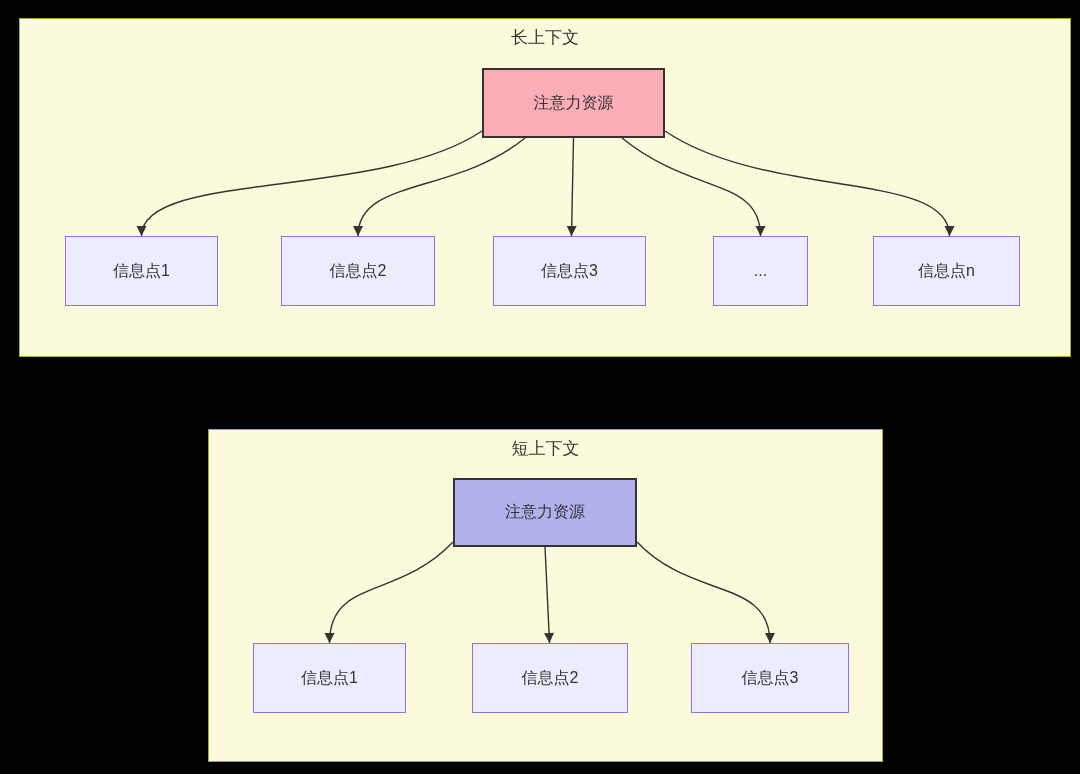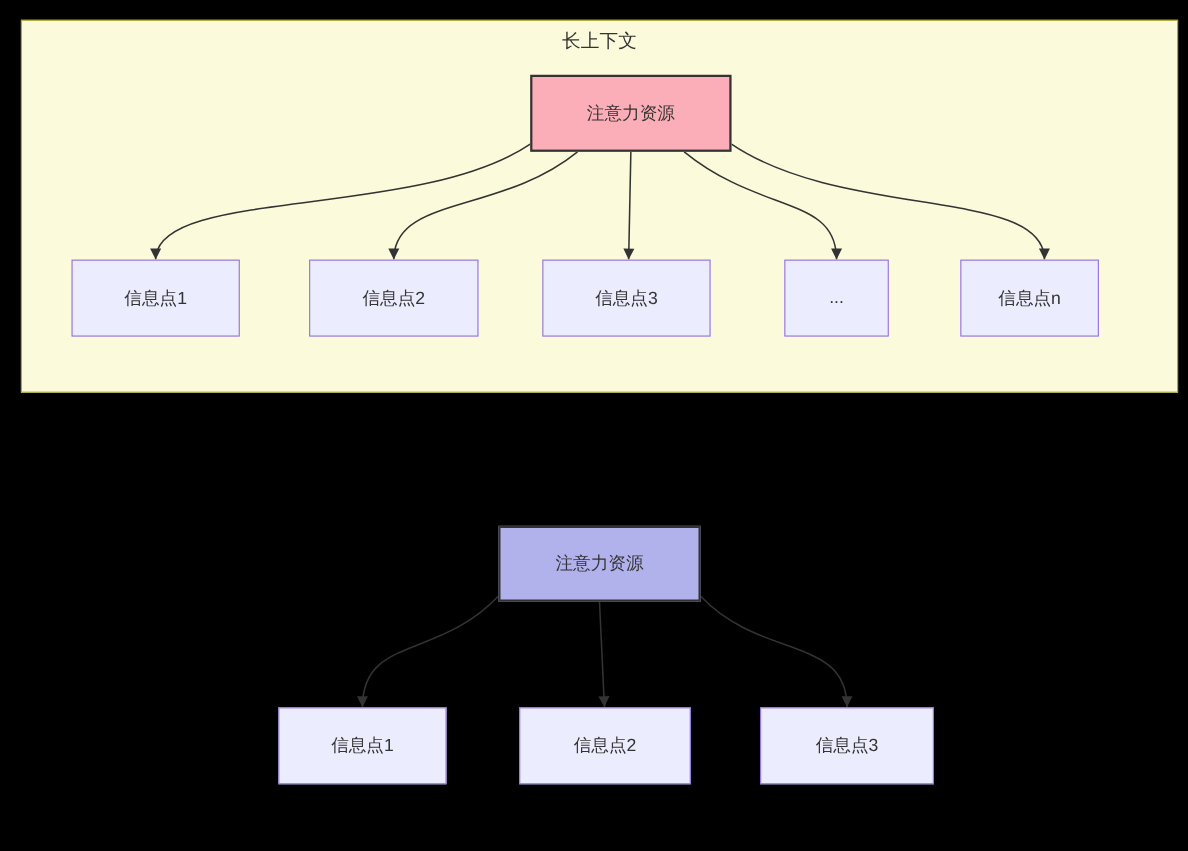--- a/index.html
+++ b/index.html
@@ -38,21 +38,21 @@
     border:2.5px solid #333333;
     font-family:Liberation Serif, serif;
   }
   #node-long-root {left:482px;top:68px;width:183px;height:70px;background:#fbaeb8;}
   #node-short-root{left:453px;top:478px;width:184px;height:69px;background:#b1b1ec;}
 
   #node-l1{left:65px; top:236px;width:153px;height:70px;}
   #node-l2{left:281px;top:236px;width:154px;height:70px;}
   #node-l3{left:493px;top:236px;width:153px;height:70px;}
   #node-l4{left:713px;top:236px;width:95px; height:70px;}
-  #node-l5{left:873px;top:236px;width:126px;height:70px;}
+  #node-l5{left:873px;top:236px;width:147px;height:70px;}
 
   #node-s1{left:253px;top:643px;width:153px;height:70px;}
   #node-s2{left:472px;top:643px;width:156px;height:70px;}
   #node-s3{left:691px;top:643px;width:158px;height:70px;}
 
   #edge-layer{
     position:absolute;left:0;top:0;width:1080px;height:774px;
     pointer-events:none;
   }
   #edge-layer path.edge{
@@ -63,20 +63,23 @@
 </style>
 </head>
 <body>
 
 <div id="canvas">
 
   <div class="cluster" id="cluster-long">
     <div class="cluster-title">长上下文</div>
   </div>
 
+  <div class="cluster" id="cluster-short">
+    <div class="cluster-title">短上下文</div>
+  </div>
 
   <svg id="edge-layer" viewBox="0 0 1080 774" xmlns="http://www.w3.org/2000/svg">
     <defs>
       <marker id="arrowhead" viewBox="0 0 12 12" refX="11" refY="6" markerWidth="12" markerHeight="12" markerUnits="userSpaceOnUse" orient="auto">
         <path d="M1,1 L11,6 L1,11 Z" fill="#333333"></path>
       </marker>
     </defs>
 
     <path class="edge" d="M482,131 C380,200 141.5,170 141.5,236" marker-end="url(#arrowhead)"></path>
     <path class="edge" d="M525,138 C455,195 358,178 358,236" marker-end="url(#arrowhead)"></path>

